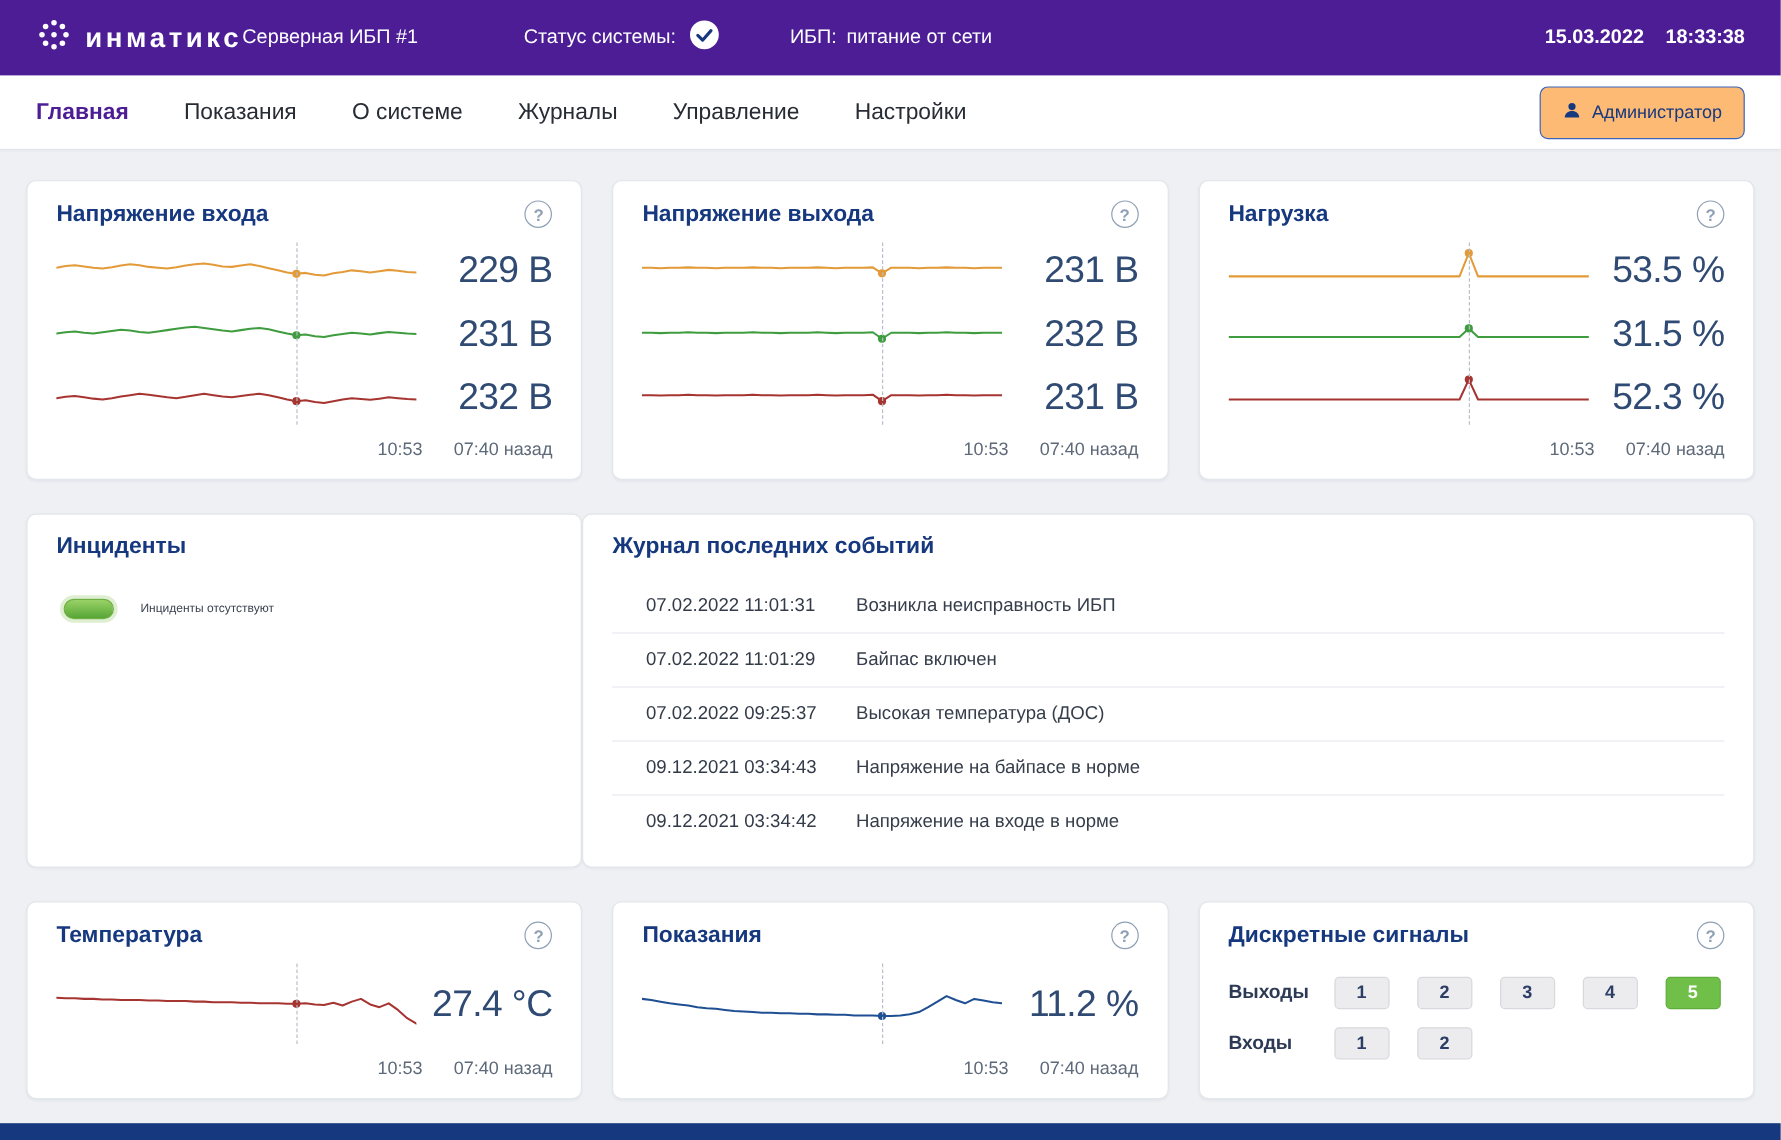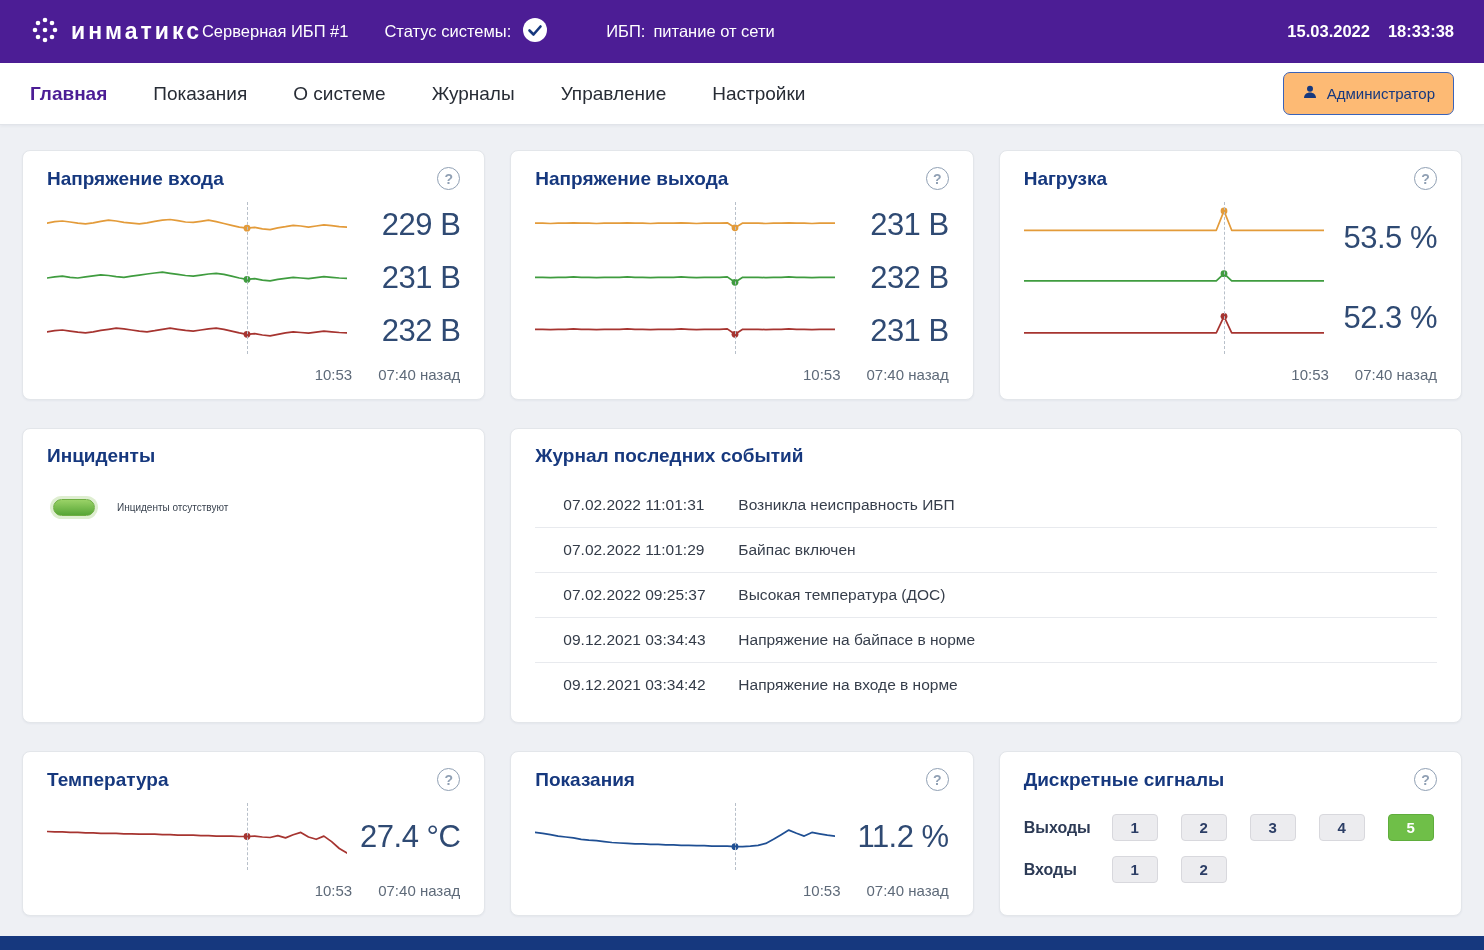--- a/index.html
+++ b/index.html
@@ -8,35 +8,35 @@
     font-family:"Liberation Sans",sans-serif;
     background:#eef0f4;
     display:flex;flex-direction:column;overflow:hidden;
   }
   
   header{height:63px;background:#4c1d95;display:flex;align-items:center;
     padding:0 30px;color:#fff;flex:0 0 auto}
   .brand{display:flex;align-items:center;gap:11px}
   .brand-text{font-size:23px;font-weight:700;letter-spacing:3px}
   .hdr-device{font-size:16.5px}
-  .hdr-status{margin-left:36px;display:flex;align-items:center;gap:11px;font-size:16.5px}
+  .hdr-status{margin-left:88px;display:flex;align-items:center;gap:11px;font-size:16.5px}
   .hdr-ups{margin-left:58px;font-size:16.5px;display:flex;gap:8px}
   .hdr-datetime{margin-left:auto;display:flex;gap:18px;font-size:16.5px;font-weight:600}
   
   nav{height:62px;background:#fff;display:flex;align-items:center;padding:0 30px;
     gap:46px;border-bottom:1px solid #e1e4e9;box-shadow:0 1px 3px rgba(30,50,90,.06);flex:0 0 auto}
   .nav-item{font-size:19px;color:#272c35;cursor:pointer;white-space:nowrap}
   .nav-item.active{color:#4c1d95;font-weight:700}
   .admin-btn{margin-left:auto;display:flex;align-items:center;gap:9px;
     border:1px solid #3a63b9;border-radius:7px;padding:11px 18px;
     color:#16387e;font-size:15px;background:#fdba74;cursor:pointer;font-family:inherit}
   
   main{flex:1;padding:25px 22px 0}
   .grid3{display:grid;grid-template-columns:repeat(3,1fr);gap:25px}
-  .grid2{display:grid;grid-template-columns:calc((100% - 50px)/3) 1fr;gap:25px;margin-top:28px}
+  .grid2{display:grid;grid-template-columns:calc((100% - 50px)/3) 1fr;margin-top:28px}
   .row3{margin-top:28px}
   .card{background:#fff;border:1px solid #e3e6ea;border-radius:8px;
     padding:16px 24px;box-shadow:0 1px 2px rgba(30,50,90,.05);
     display:flex;flex-direction:column}
   .row1 .card{height:250px}
   .grid2 .card{height:295px}
   .row3 .card{height:165px}
   .card-head{display:flex;justify-content:space-between;align-items:center;margin-bottom:8px}
   .card-title{font-size:19px;font-weight:700;color:#16387e}
   .help{width:23px;height:23px;border:1.5px solid #90a0b4;border-radius:50%;
@@ -224,20 +224,21 @@
               <circle cx="200.0" cy="18.7" r="3.4" fill="#3f9c3f"></circle>
             </svg>
           <svg class="spark" viewBox="0 0 300 46">
               <polyline points="0.0,25.9 7.7,25.9 15.4,25.9 23.1,25.9 30.8,25.9 38.5,25.9 46.2,25.9 53.8,25.9 61.5,25.9 69.2,25.9 76.9,25.9 84.6,25.9 92.3,25.9 100.0,25.9 107.7,25.9 115.4,25.9 123.1,25.9 130.8,25.9 138.5,25.9 146.2,25.9 153.8,25.9 161.5,25.9 169.2,25.9 176.9,25.9 184.6,25.9 192.3,25.9 200.0,9.3 207.7,25.9 215.4,25.9 223.1,25.9 230.8,25.9 238.5,25.9 246.2,25.9 253.8,25.9 261.5,25.9 269.2,25.9 276.9,25.9 284.6,25.9 292.3,25.9 300.0,25.9" fill="none" stroke="#a63430" stroke-width="1.7" stroke-linejoin="round" stroke-linecap="round"></polyline>
               <circle cx="200.0" cy="9.3" r="3.4" fill="#a63430"></circle>
             </svg>
           <div class="cursor"></div>
         </div>
         <div class="val-stack">
           <div class="big-val">53.5 %</div>
+          <div class="big-val">31.5 %</div>
           <div class="big-val">52.3 %</div>
         </div>
       </div>
       <div class="time-row">
         <span>10:53</span>
         <span>07:40 назад</span>
       </div>
     </section>
   </div>
 

